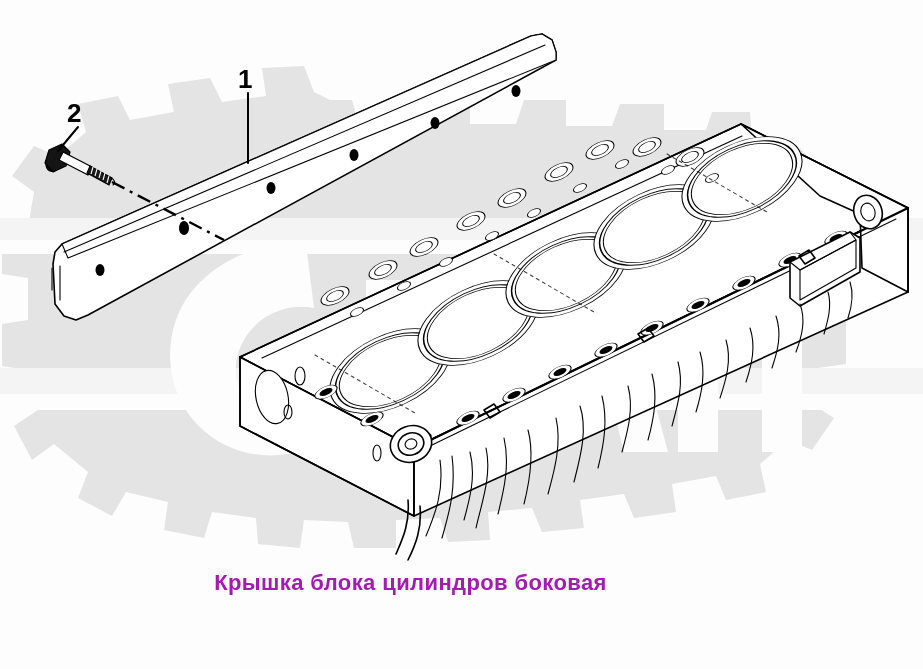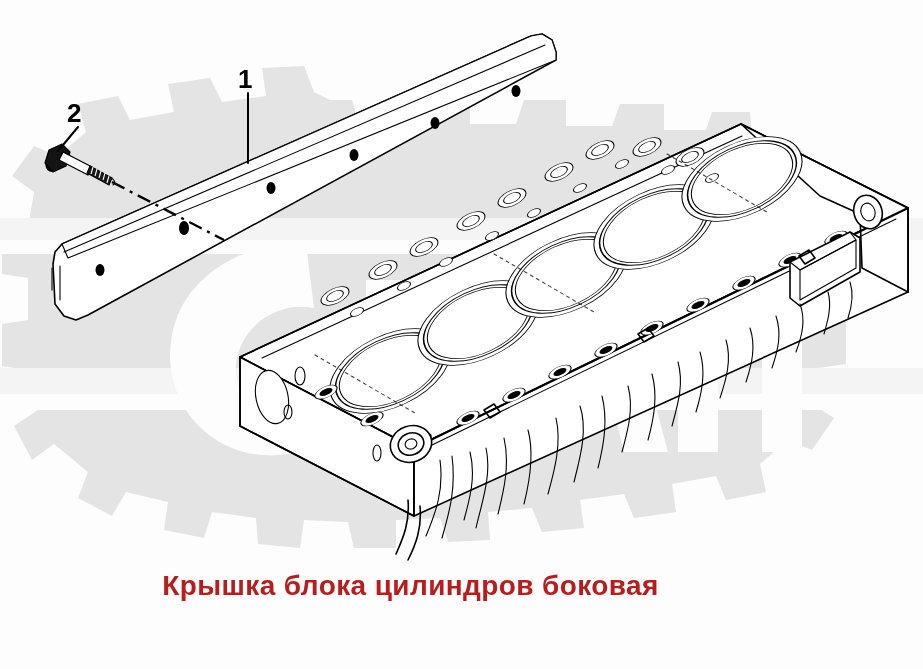--- a/index.html
+++ b/index.html
@@ -23,23 +23,23 @@
     height: 669px;
     display: block;
   }
   .caption {
     position: absolute;
     left: 0;
     top: 570px;
     width: 821px;
     text-align: center;
     font-family: "Liberation Sans", sans-serif;
-    font-size: 28px;
+    font-size: 22px;
     font-weight: bold;
-    color: #b91c1c;
+    color: #a21caf;
     letter-spacing: 0.4px;
     white-space: nowrap;
   }
   
   .ln   { fill: none; stroke: #000; stroke-width: 1.6; stroke-linejoin: round; stroke-linecap: round; }
   .ln-t { fill: none; stroke: #000; stroke-width: 1.1; stroke-linejoin: round; stroke-linecap: round; }
   .ln-h { fill: none; stroke: #000; stroke-width: 2.2; stroke-linejoin: round; stroke-linecap: round; }
   .fw   { fill: #ffffff; stroke: #000; stroke-width: 1.6; stroke-linejoin: round; }
   .fw-t { fill: #ffffff; stroke: #000; stroke-width: 1.1; stroke-linejoin: round; }
   .fblk { fill: #000000; stroke: none; }

